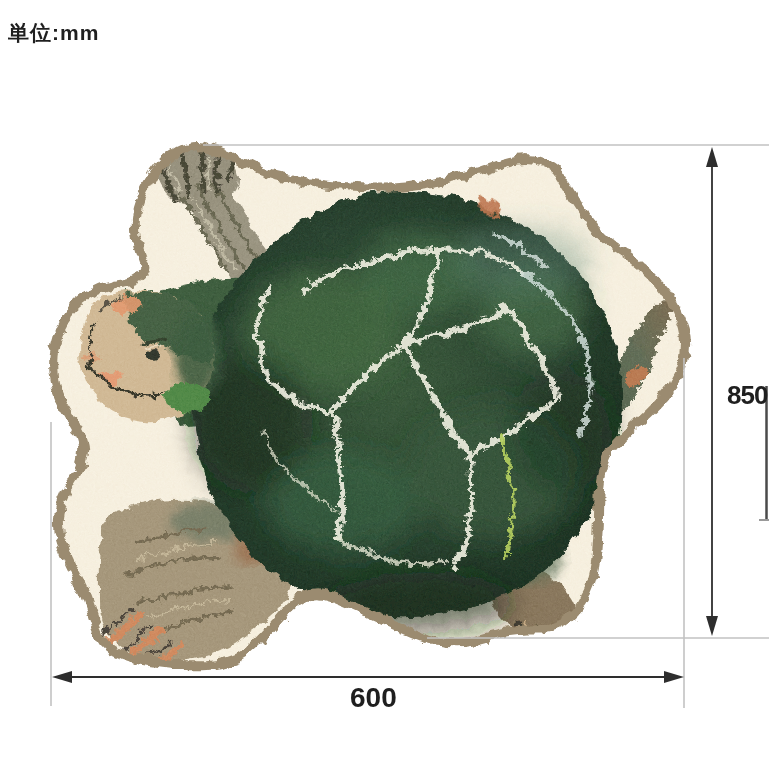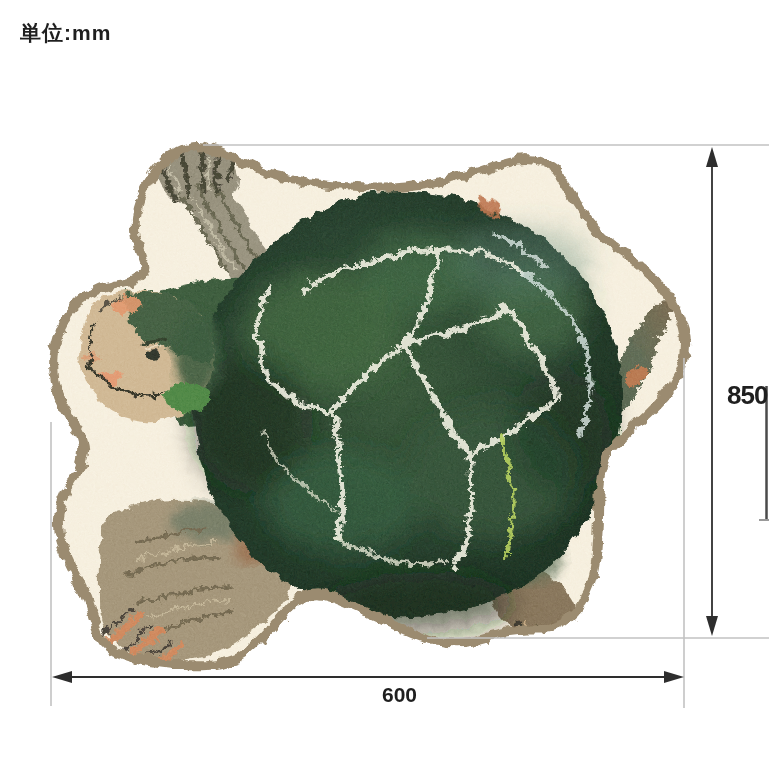--- a/index.html
+++ b/index.html
@@ -1,22 +1,22 @@
 <!DOCTYPE html>
 <html><head>
 <meta charset="utf-8">
 <style>
   html,body{margin:0;padding:0;background:#fff;}
   .stage{position:relative;width:769px;height:769px;background:#fff;overflow:hidden;
          font-family:"Liberation Sans","DejaVu Sans",sans-serif;}
   .stage svg{position:absolute;left:0;top:0;}
   .dim-label{position:absolute;color:#1f1f1f;font-weight:bold;line-height:1;}
-  .unit-label{left:20px;top:22px;font-size:21px;letter-spacing:1px;}
+  .unit-label{left:8px;top:22px;font-size:21px;letter-spacing:1px;}
   .height-label{left:727px;top:382px;font-size:26px;letter-spacing:-1px;}
-  .width-label{left:350px;top:684px;font-size:21px;margin-left:32px;}
+  .width-label{left:350px;top:684px;font-size:28px;}
 </style>
 </head>
 <body>
 
 <div class="stage">
 
 <svg viewBox="0 0 769 769" width="769" height="769">
   <defs>
     <path id="rugPath" d="M 204,146
       C 228,153 243,162 262,171 C 296,182 334,185 374,186

